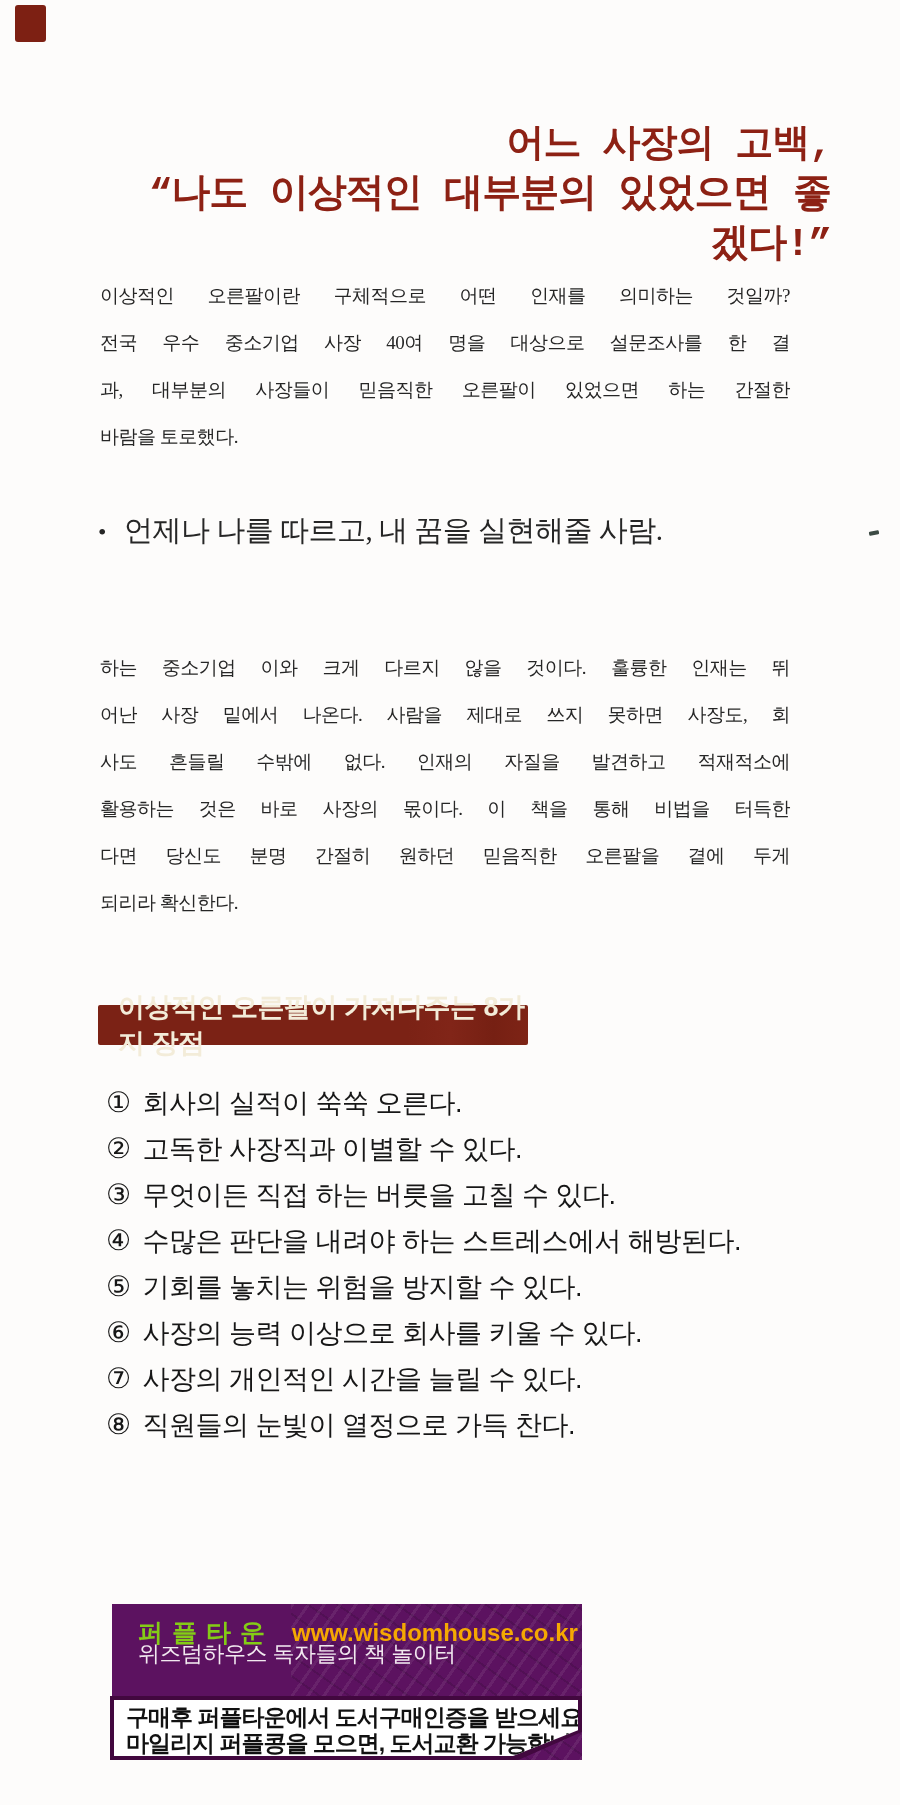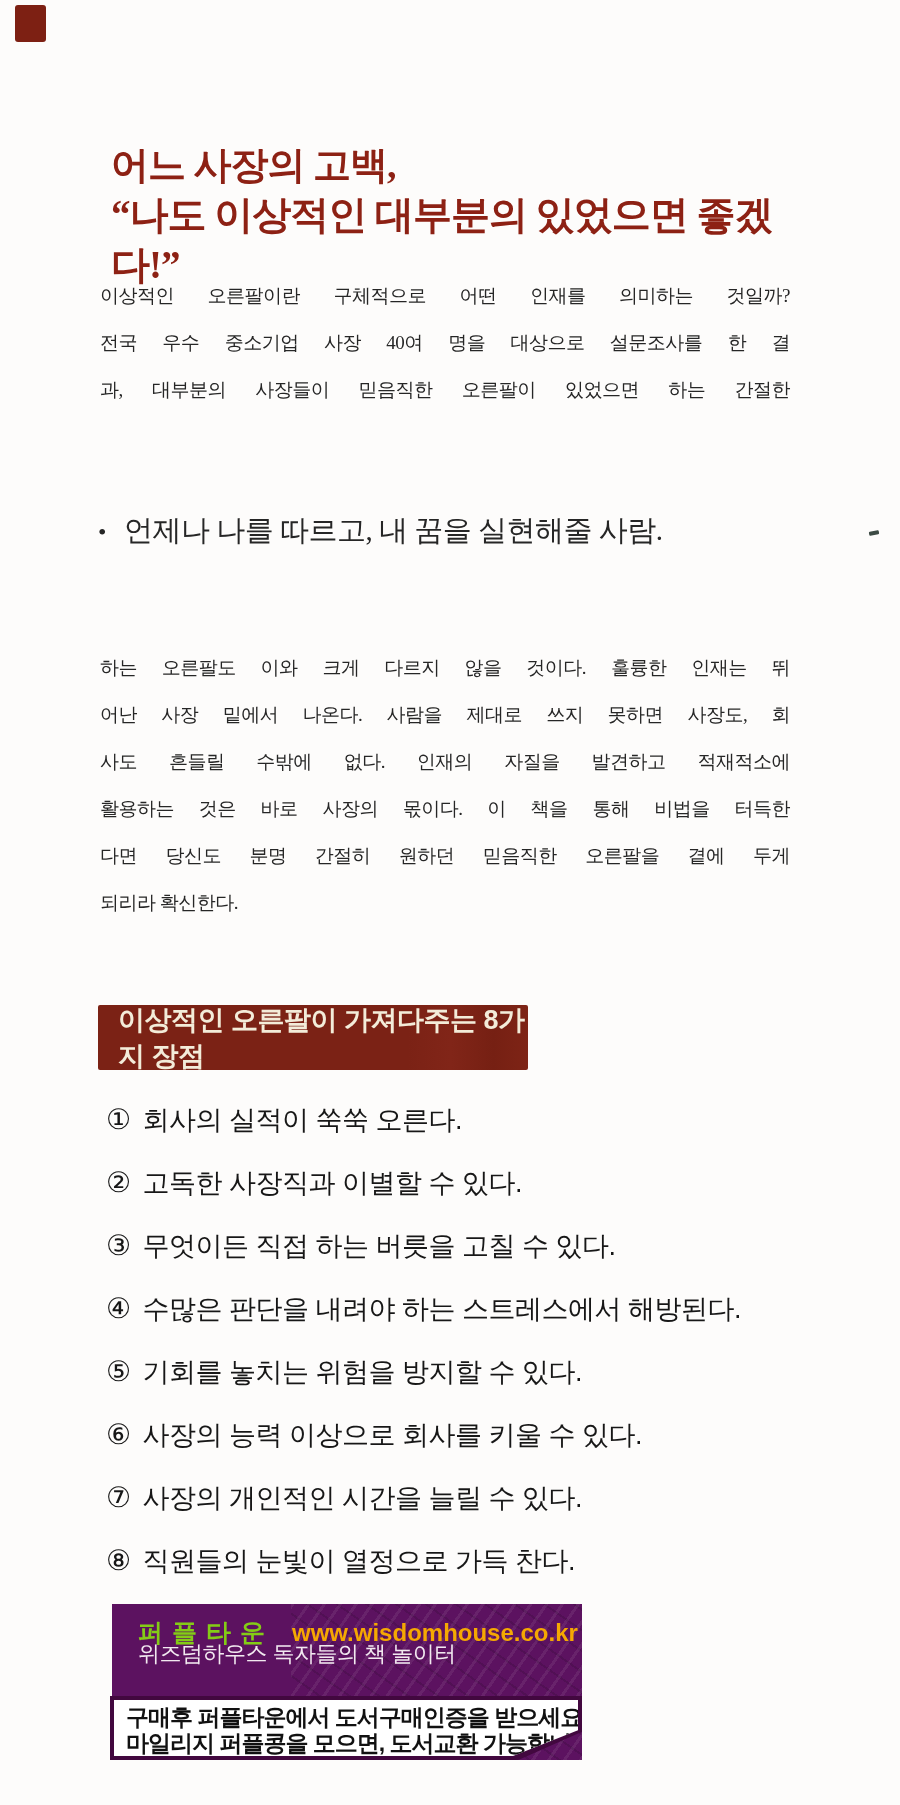--- a/index.html
+++ b/index.html
@@ -8,23 +8,24 @@
     background:#fdfcfb;overflow:hidden;
     font-family:"Liberation Serif",serif;
   }
   
   .corner-tab{
     position:absolute;left:15px;top:5px;width:31px;height:37px;
     background:#7d2013;border-radius:3px;
   }
   
   .title{
-    position:absolute;left:111px;top:140px;width:720px;
-    font-family:Liberation Serif, serif;font-weight:bold;
+    position:absolute;left:111px;top:120px;width:720px;
+    font-family:Liberation Mono, monospace;font-weight:bold;
     color:#8d2114;
+    text-align:right;
   }
   .title .l1{font-size:38px;line-height:50px;letter-spacing:-1px;}
   .title .l2{font-size:39px;line-height:50px;letter-spacing:-1px;}
   
   .para{
     position:absolute;left:100px;width:690px;
     font-size:19px;color:#262626;letter-spacing:-0.5px;
   }
   .para .pline{line-height:47px;white-space:nowrap;}
   .para .pline.just{white-space:normal;text-align:justify;text-align-last:justify;}
@@ -32,35 +33,35 @@
   .p2{top:644px;}
   
   .bullets{
     position:absolute;left:98px;top:504px;width:690px;
     font-size:29px;color:#262626;letter-spacing:-0.5px;
   }
   .bullets .brow{line-height:52px;}
   .bullets .dot{display:inline-block;width:26px;font-size:24px;}
   
   .banner{
-    position:absolute;left:98px;top:1005px;width:430px;height:65px;
+    position:absolute;left:98px;top:1005px;width:430px;height:40px;
     background:linear-gradient(90deg,#7b2215 0%,#7b2215 72%,#812518 82%,#762013 92%,#7e2416 100%);
     border-radius:2px;
     display:flex;align-items:center;
     font-family:"Liberation Sans",sans-serif;font-weight:bold;
     font-size:27px;color:#f3ecd9;letter-spacing:-0.5px;
     padding-left:20px;box-sizing:border-box;
   }
   
   .benefits{
     position:absolute;left:106px;top:1080px;width:700px;
     font-family:"Liberation Sans",sans-serif;
     font-size:27px;color:#171717;letter-spacing:-0.5px;
   }
-  .benefits .item{line-height:46px;white-space:nowrap;margin-top:17px;}
+  .benefits .item{line-height:46px;white-space:nowrap;}
   .benefits .num{margin-right:12px;font-family:"DejaVu Sans",sans-serif;font-size:28px;}
   
   .footer{
     position:absolute;left:112px;top:1604px;width:470px;height:156px;
     background:#5c1260;
   }
   .footer .circuit{
     position:absolute;right:0;top:0;width:62%;height:100%;
     background:
       repeating-linear-gradient(125deg,rgba(255,255,255,0.07) 0 3px,rgba(0,0,0,0) 3px 13px),
@@ -107,30 +108,31 @@
 
 <div class="title">
   <div class="l1">어느 사장의 고백,</div>
   <div class="l2">“나도 이상적인 대부분의 있었으면 좋겠다!”</div>
 </div>
 
 <div class="para p1">
   <div class="pline just">이상적인 오른팔이란 구체적으로 어떤 인재를 의미하는 것일까?</div>
   <div class="pline just">전국 우수 중소기업 사장 40여 명을 대상으로 설문조사를 한 결</div>
   <div class="pline just">과, 대부분의 사장들이 믿음직한 오른팔이 있었으면 하는 간절한</div>
+  <div class="pline">바람을 토로했다.</div>
 </div>
 
 <div class="scan-dash"></div>
 
 <div class="bullets">
   <div class="brow"><span class="dot">•</span><span>언제나 나를 따르고, 내 꿈을 실현해줄 사람.</span></div>
 </div>
 
 <div class="para p2">
-  <div class="pline just">하는 오른팔도 이와 크게 다르지 않을 것이다. 훌륭한 인재는 뛰</div>
+  <div class="pline just">하는 중소기업 이와 크게 다르지 않을 것이다. 훌륭한 인재는 뛰</div>
   <div class="pline just">어난 사장 밑에서 나온다. 사람을 제대로 쓰지 못하면 사장도, 회</div>
   <div class="pline just">사도 흔들릴 수밖에 없다. 인재의 자질을 발견하고 적재적소에</div>
   <div class="pline just">활용하는 것은 바로 사장의 몫이다. 이 책을 통해 비법을 터득한</div>
   <div class="pline just">다면 당신도 분명 간절히 원하던 믿음직한 오른팔을 곁에 두게</div>
   <div class="pline">되리라 확신한다.</div>
 </div>
 
 <div class="banner">
   <span>이상적인 오른팔이 가져다주는 8가지 장점</span>
 </div>

